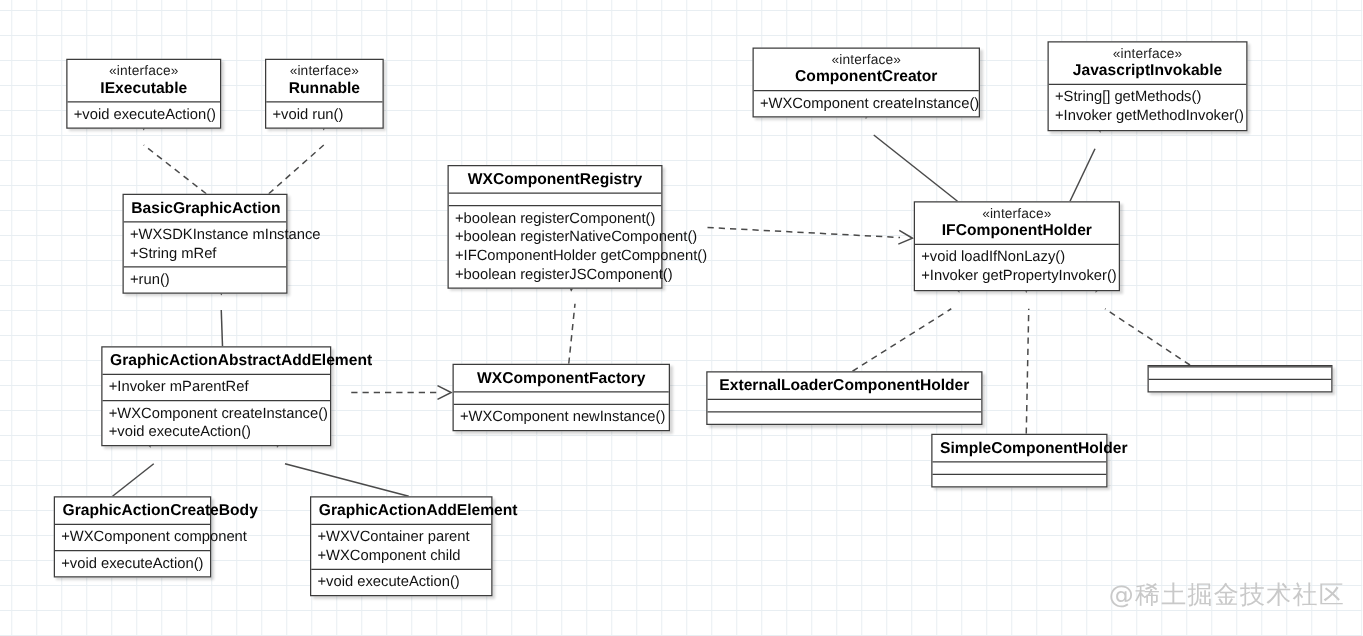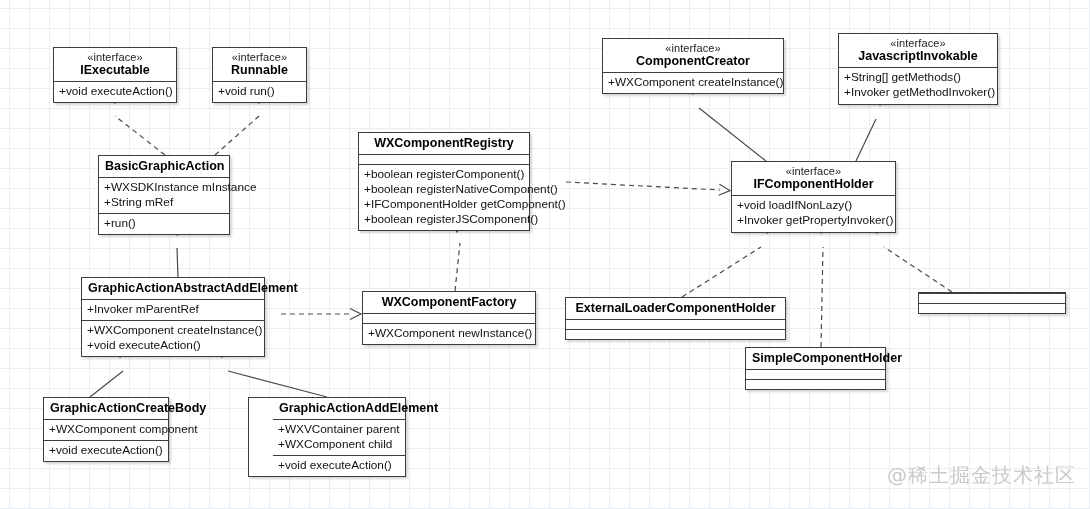--- a/index.html
+++ b/index.html
@@ -173,21 +173,21 @@
         <div class="n-title">
           <span class="cname">GraphicActionCreateBody</span>
         </div>
         <div class="compartment">
           <div class="member">+WXComponent component</div>
         </div>
         <div class="compartment">
           <div class="member">+void executeAction()</div>
         </div>
       </div>
-      <div class="node" style="left: 248px; top: 397px; width: 158px; padding-left: 24px;">
+      <div class="node" style="left: 248px; top: 397px; width: 146px;">
         <div class="n-title">
           <span class="cname">GraphicActionAddElement</span>
         </div>
         <div class="compartment">
           <div class="member">+WXVContainer parent</div>
           <div class="member">+WXComponent child</div>
         </div>
         <div class="compartment">
           <div class="member">+void executeAction()</div>
         </div>

